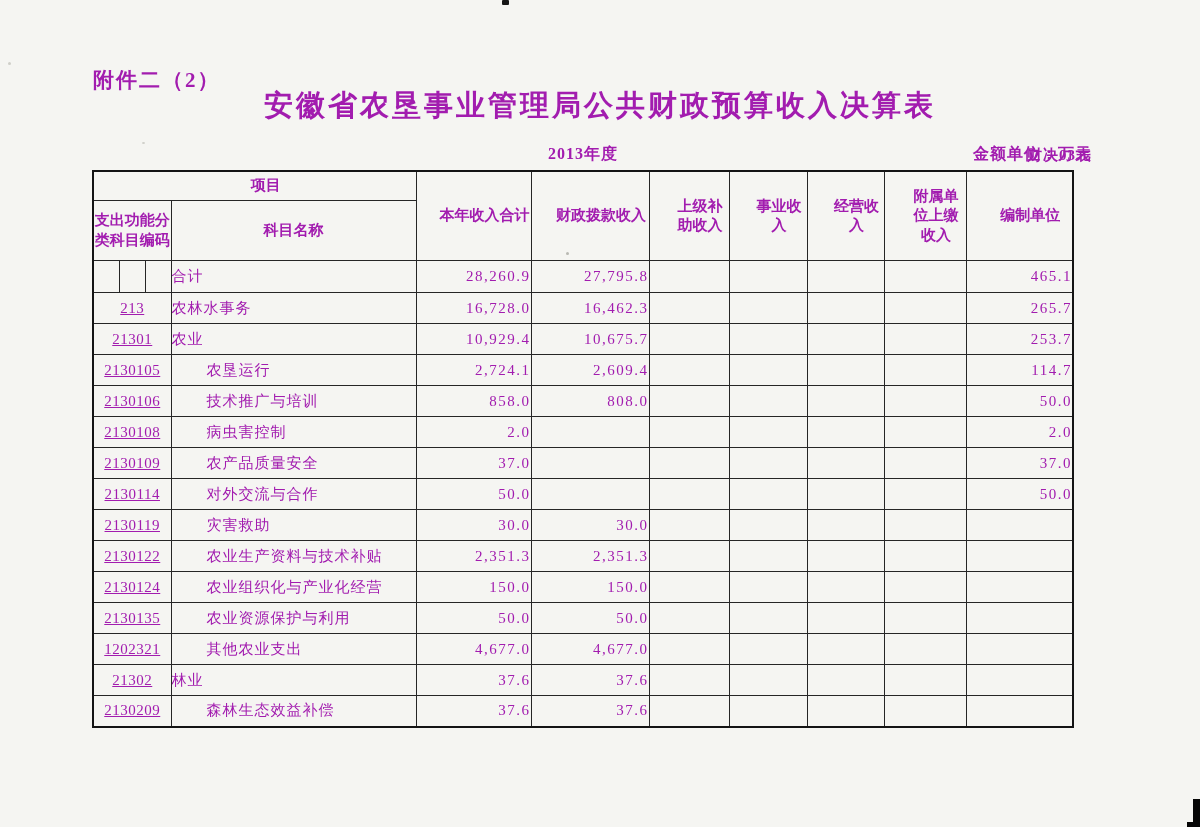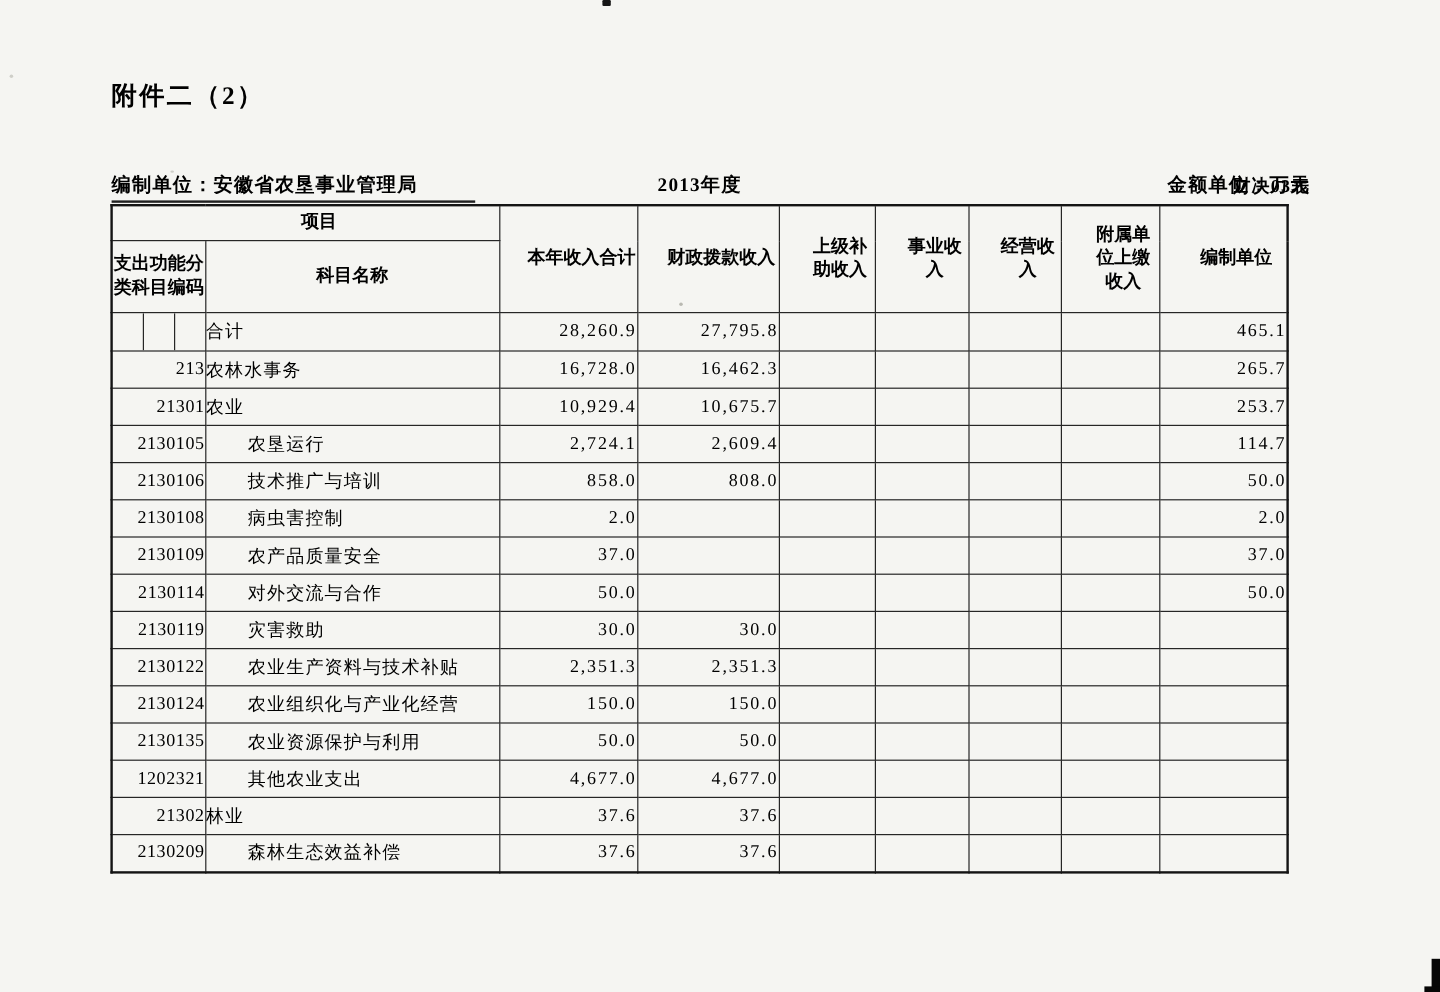--- a/index.html
+++ b/index.html
@@ -1,17 +1,17 @@
 <!DOCTYPE html>
 <html><head>
 <meta charset="utf-8">
 <style>
   html,body{margin:0;padding:0;}
   body{background:#e9e9e6;font-family:"Liberation Serif","DejaVu Serif",serif;}
-  .page{position:relative;width:1200px;height:827px;background:#f5f5f2;overflow:hidden;color:#000000;}
+  .page{position:relative;width:1200px;height:827px;background:#f5f5f2;overflow:hidden;color:#a21caf;}
 
   
   .speck-top{position:absolute;left:502px;top:0;width:7px;height:5px;background:#161616;border-radius:1px;}
   .corner-mark{position:absolute;right:0;bottom:0;width:7px;height:28px;background:#060606;}
   .corner-foot{position:absolute;right:0;bottom:0;width:13px;height:5px;background:#060606;}
   .speck{position:absolute;background:#cfcfc9;border-radius:50%;}
   .s1{left:8px;top:62px;width:3px;height:3px;}
   .s2{left:142px;top:142px;width:3px;height:2px;}
   .s3{left:566px;top:252px;width:3px;height:3px;background:#b9b9b2;}
 
@@ -23,21 +23,21 @@
   .unit{position:absolute;right:108px;top:144px;font-size:16px;font-weight:bold;letter-spacing:1px;}
 
   table.report{position:absolute;left:92px;top:170px;width:980px;border-collapse:collapse;table-layout:fixed;
     border:2px solid #141414;font-size:15px;}
   table.report th,table.report td{border:1px solid #262626;padding:0;overflow:hidden;}
   thead th{font-weight:bold;text-align:center;vertical-align:middle;line-height:1.3;padding:1px 2px;}
   thead tr.hr1 th{height:28px;padding-left:22px;}
   thead tr.hr2 th{height:59px;}
   tbody tr{height:31px;}
   tbody td{vertical-align:middle;}
-  td.code{text-align:right;padding-left:3px;letter-spacing:0.5px;}
+  td.code{text-align:center;padding-left:3px;letter-spacing:0.5px;text-decoration:underline;}
   td.name{text-align:left;padding-left:7px;letter-spacing:1px;}
   td.name.indent{padding-left:35px;}
   td.name.center{text-align:left;padding-left:0;}
   td.num{text-align:right;padding-right:6px;letter-spacing:1.5px;}
   td.code.boxes{padding:0;}
   .box-wrap{display:flex;height:31px;width:100%;}
   .sub-box{flex:1;border-right:1px solid #262626;}
   .sub-box:last-child{border-right:none;}
 </style>
 </head>
@@ -46,23 +46,23 @@
 <div class="page">
 
   <div class="speck-top"></div>
   <div class="corner-mark"></div>
   <div class="corner-foot"></div>
   <div class="speck s1"></div>
   <div class="speck s2"></div>
   <div class="speck s3"></div>
 
   <div class="attachment">附件二（2）</div>
+  <h1 class="title">安徽省农垦事业管理局公共财政预算收入决算表</h1>
   <div class="form-code">财决03表</div>
 
-  <div class="prep"><span>编制单位：</span><span>安徽省农垦事业管理局</span></div>
   <div class="year">2013年度</div>
   <div class="unit">金额单位：万元</div>
 
   <table class="report">
     <colgroup>
       <col style="width:78px">
         <col style="width:245px">
         <col style="width:115px">
         <col style="width:118px">
       <col style="width:80px">

